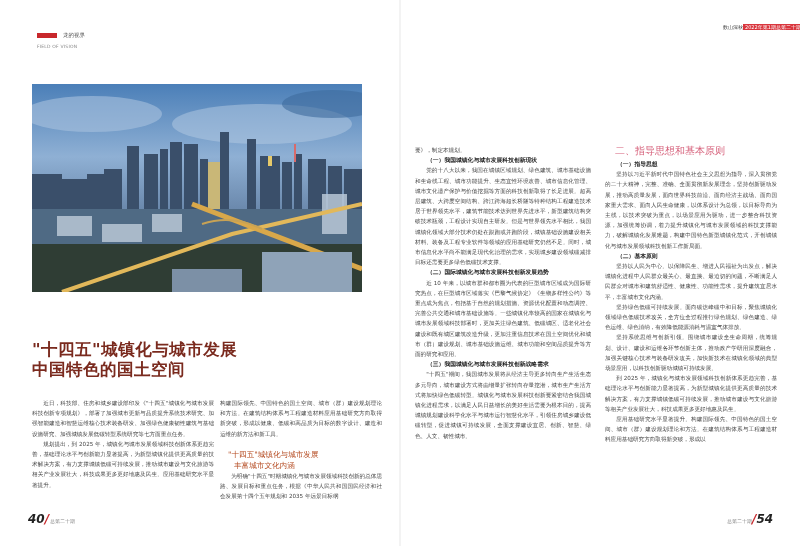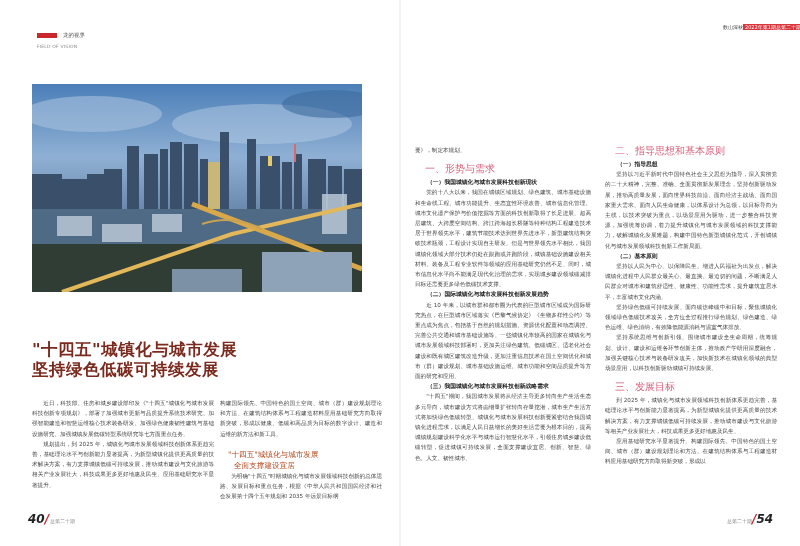--- a/index.html
+++ b/index.html
@@ -115,57 +115,55 @@
       <path d="M160 120 L330 185" stroke="#d9a84a" stroke-width="5" fill="none"></path>
       <path d="M170 140 Q200 130 230 145" stroke="#c7a255" stroke-width="2" fill="none"></path>
 
       <rect x="230" y="168" width="90" height="40" fill="#8fa3b8"></rect>
       <rect x="140" y="185" width="70" height="23" fill="#7c90a6"></rect>
     </svg>
   </div>
 
   <div class="big-title">
     <div>"十四五"城镇化与城市发展</div>
-    <div>坚持绿色低碳可持续发展</div>
+    <div>中国特色的国土空间</div>
   </div>
 
   <div class="col" style="left:32px; top:398px; width:182px;">
     <p>近日，科技部、住房和城乡建设部印发《"十四五"城镇化与城市发展科技创新专项规划》，部署了加强城市更新与品质提升系统技术研究、加强智能建造和智慧运维核心技术装备研发、加强绿色健康韧性建筑与基础设施研究、加强城镇发展低碳转型系统研究等七方面重点任务。</p>
     <p>规划提出，到 2025 年，城镇化与城市发展领域科技创新体系更趋完善，基础理论水平与创新能力显著提高，为新型城镇化提供更高质量的技术解决方案，有力支撑城镇低碳可持续发展，推动城市建设与文化旅游等相关产业发展壮大，科技成果更多更好地惠及民生。应用基础研究水平显著提升。</p>
   </div>
 
   <div class="col" style="left:220px; top:398px; width:162px;">
     <p class="noindent">构建国际领先、中国特色的国土空间、城市（群）建设规划理论和方法。在建筑结构体系与工程建造材料应用基础研究方向取得新突破，形成以健康、低碳和高品质为目标的数字设计、建造和运维的新方法和新工具。</p>
     <div class="sub-title">
       <div>"十四五"城镇化与城市发展</div>
-      <div style="padding-left:6px;">全面支撑建设宜居</div>
+      <div style="padding-left:6px;">丰富城市文化内涵</div>
     </div>
     <p>为明确"十四五"时期城镇化与城市发展领域科技创新的总体思路、发展目标和重点任务，根据《中华人民共和国国民经济和社会发展第十四个五年规划和 2035 年远景目标纲</p>
   </div>
 
   <div class="col" style="left:415px; top:145px; width:176px;">
     <p class="noindent">要》，制定本规划。</p>
-    <div class="sec-h">一、形势与需求</div>
     <div class="sub-h">（一）我国城镇化与城市发展科技创新现状</div>
     <p>党的十八大以来，我国在城镇区域规划、绿色建筑、城市基础设施和生命线工程、城市功能提升、生态宜性环境改善、城市信息化管理、城市文化遗产保护与价值挖掘等方面的科技创新取得了长足进展。超高层建筑、大跨度空间结构、跨江跨海超长桥隧等特种结构工程建造技术居于世界领先水平，建筑节能技术达到世界先进水平，新型建筑结构突破技术瓶颈，工程设计实现自主研发。但是与世界领先水平相比，我国城镇化领域大部分技术仍处在跟跑或并跑阶段，城镇基础设施建设相关材料、装备及工程专业软件等领域的应用基础研究仍然不足。同时，城市信息化水平尚不能满足现代化治理的需求，实现城乡建设领域碳减排目标还需要更多绿色低碳技术支撑。</p>
     <div class="sub-h">（二）国际城镇化与城市发展科技创新发展趋势</div>
     <p>近 10 年来，以城市群和都市圈为代表的巨型城市区域成为国际研究热点，在巨型城市区域落实《巴黎气候协定》《生物多样性公约》等重点成为焦点，包括基于自然的规划措施、资源优化配置和动态调控、完善公共交通和城市基础设施等。一些城镇化率较高的国家在城镇化与城市发展领域科技部署时，更加关注绿色建筑、低碳城区、适老化社会建设和既有城区建筑改造升级，更加注重信息技术在国土空间优化和城市（群）建设规划、城市基础设施运维、城市功能和空间品质提升等方面的研究和应用。</p>
     <div class="sub-h">（三）我国城镇化与城市发展科技创新战略需求</div>
     <p>"十四五"期间，我国城市发展将从经济主导更多转向生产生活生态多元导向，城市建设方式将由增量扩张转向存量挖潜，城市生产生活方式将加快绿色低碳转型。城镇化与城市发展科技创新要紧密结合我国城镇化进程需求，以满足人民日益增长的美好生活需要为根本目的，提高城镇规划建设科学化水平与城市运行智慧化水平，引领住房城乡建设低碳转型，促进城镇可持续发展，全面支撑建设宜居、创新、智慧、绿色、人文、韧性城市。</p>
   </div>
 
   <div class="col" style="left:605px; top:145px; width:172px;">
     <div class="sec-h" style="margin-top:0;">二、指导思想和基本原则</div>
     <div class="sub-h">（一）指导思想</div>
     <p>坚持以习近平新时代中国特色社会主义思想为指导，深入贯彻党的二十大精神，完整、准确、全面贯彻新发展理念，坚持创新驱动发展，推动高质量发展，面向世界科技前沿、面向经济主战场、面向国家重大需求、面向人民生命健康，以体系设计为总领，以目标导向为主线，以技术突破为重点，以场景应用为驱动，进一步整合科技资源，加强统筹协调，着力提升城镇化与城市发展领域的科技支撑能力，破解城镇化发展难题，构建中国特色新型城镇化范式，开创城镇化与城市发展领域科技创新工作新局面。</p>
     <div class="sub-h">（二）基本原则</div>
     <p>坚持以人民为中心。以保障民生、增进人民福祉为出发点，解决城镇化进程中人民群众最关心、最直接、最迫切的问题，不断满足人民群众对城市和建筑舒适性、健康性、功能性需求，提升建筑宜居水平，丰富城市文化内涵。</p>
     <p>坚持绿色低碳可持续发展。面向碳达峰碳中和目标，聚焦城镇化领域绿色低碳技术攻关，全方位全过程推行绿色规划、绿色建造、绿色运维、绿色消纳，有效降低能源消耗与温室气体排放。</p>
     <p>坚持系统思维与创新引领。围绕城市建设全生命周期，统筹规划、设计、建设和运维各环节创新主体，推动政产学研用深度融合，加强关键核心技术与装备研发攻关，加快新技术在城镇化领域的典型场景应用，以科技创新驱动城镇可持续发展。</p>
-    <div class="sec-h">三、发展目标</div>
     <p>到 2025 年，城镇化与城市发展领域科技创新体系更趋完善，基础理论水平与创新能力显著提高，为新型城镇化提供更高质量的技术解决方案，有力支撑城镇低碳可持续发展，推动城市建设与文化旅游等相关产业发展壮大，科技成果更多更好地惠及民生。</p>
     <p>应用基础研究水平显著提升。构建国际领先、中国特色的国土空间、城市（群）建设规划理论和方法。在建筑结构体系与工程建造材料应用基础研究方向取得新突破，形成以</p>
   </div>
 
   <div class="pn-left">
     <span class="pn-num">40</span><span class="pn-slash">/</span><span class="pn-text">总第二十期</span>
   </div>
   <div class="pn-right">
     <span class="pn-text">总第二十期</span><span class="pn-slash">/</span><span class="pn-num">54</span>
   </div>

